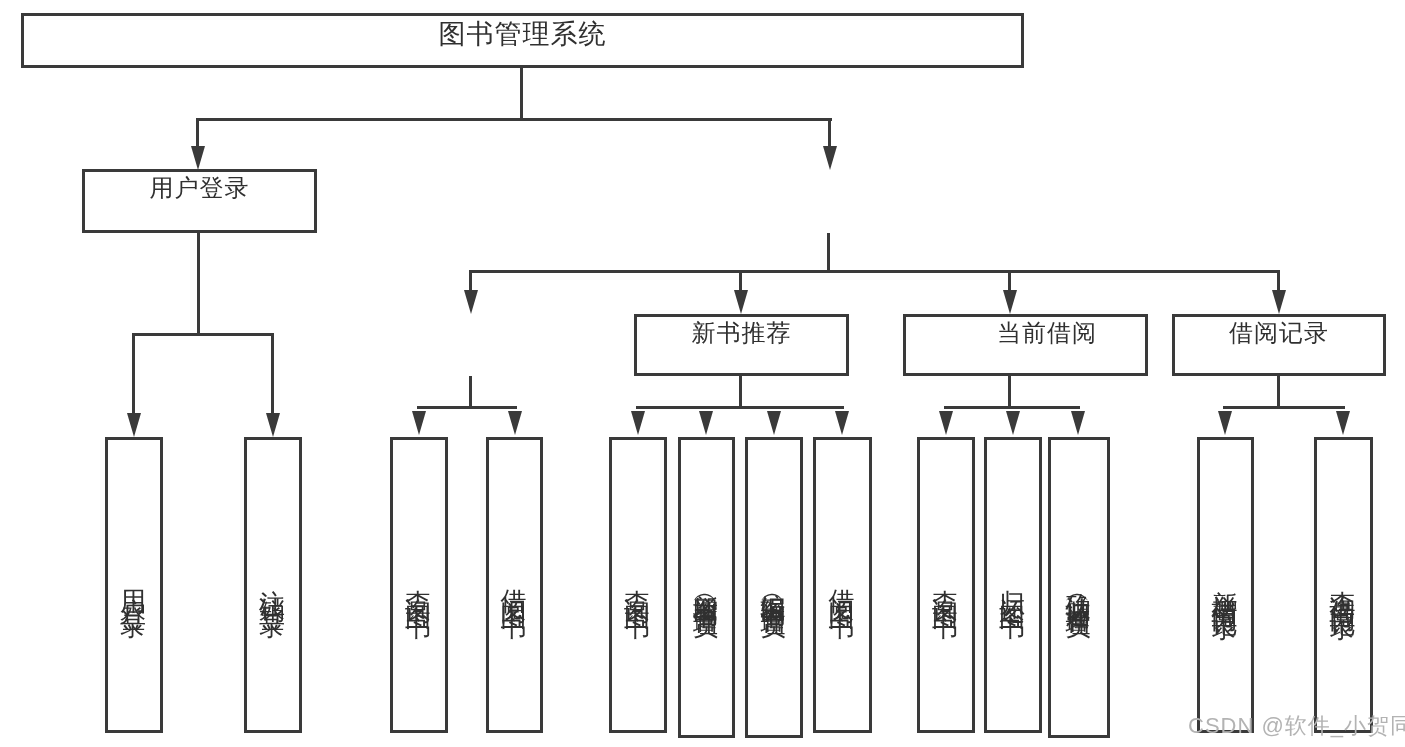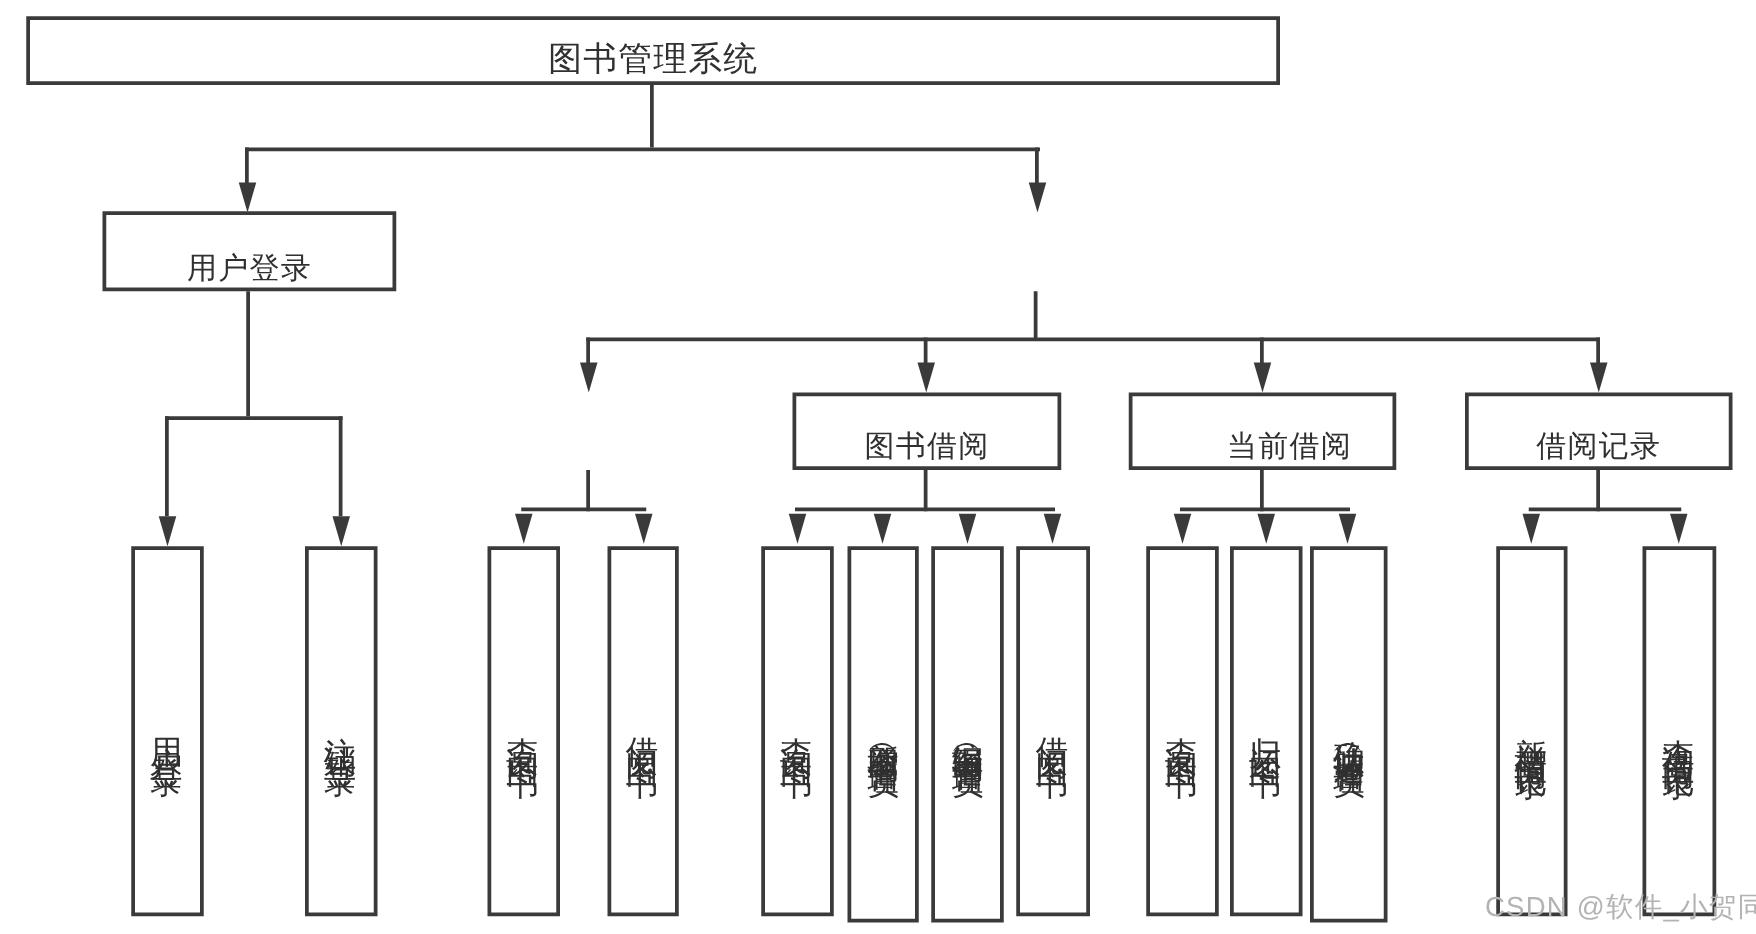--- a/index.html
+++ b/index.html
@@ -8,21 +8,21 @@
     width:1405px;height:747px;
     background:#ffffff;
     font-family:"Liberation Sans", sans-serif;
     overflow:hidden;
   }
   .box{
     position:absolute;
     box-sizing:border-box;
     border:3px solid #3a3a3a;
     background:#ffffff;
-    display:flex;align-items:flex-end;justify-content:center;
+    display:flex;align-items:flex-start;justify-content:center;
     color:#303030;
     font-size:24px;
     letter-spacing:1px;
     white-space:nowrap;
   }
   .box.root{font-size:27px;}
   .leaf{
     position:absolute;
     box-sizing:border-box;
     border:3px solid #3a3a3a;
@@ -90,23 +90,23 @@
   <div class="vl" style="left:469px;top:270px;height:24px;"></div>
   <div class="vl" style="left:739px;top:270px;height:24px;"></div>
   <div class="vl" style="left:1008px;top:270px;height:24px;"></div>
   <div class="vl" style="left:1277px;top:270px;height:24px;"></div>
   <div class="ah" style="left:464px;top:290px;"></div>
   <div class="ah" style="left:734px;top:290px;"></div>
   <div class="ah" style="left:1003px;top:290px;"></div>
   <div class="ah" style="left:1272px;top:290px;"></div>
 
   <div class="box" style="left:634px;top:314px;width:215px;height:62px;">
-    <span>图书借阅</span>
+    <span>新书推荐</span>
   </div>
-  <div class="box" style="left:903px;top:314px;width:214px;height:62px;padding-left:43px;">
+  <div class="box" style="left:903px;top:314px;width:245px;height:62px;padding-left:43px;">
     <span>当前借阅</span>
   </div>
   <div class="box" style="left:1172px;top:314px;width:214px;height:62px;">
     <span>借阅记录</span>
   </div>
 
   <div class="vl" style="left:469px;top:376px;height:33px;"></div>
   <div class="hl" style="left:417px;top:406px;width:100px;"></div>
   <div class="ah" style="left:412px;top:411px;"></div>
   <div class="ah" style="left:508px;top:411px;"></div>

